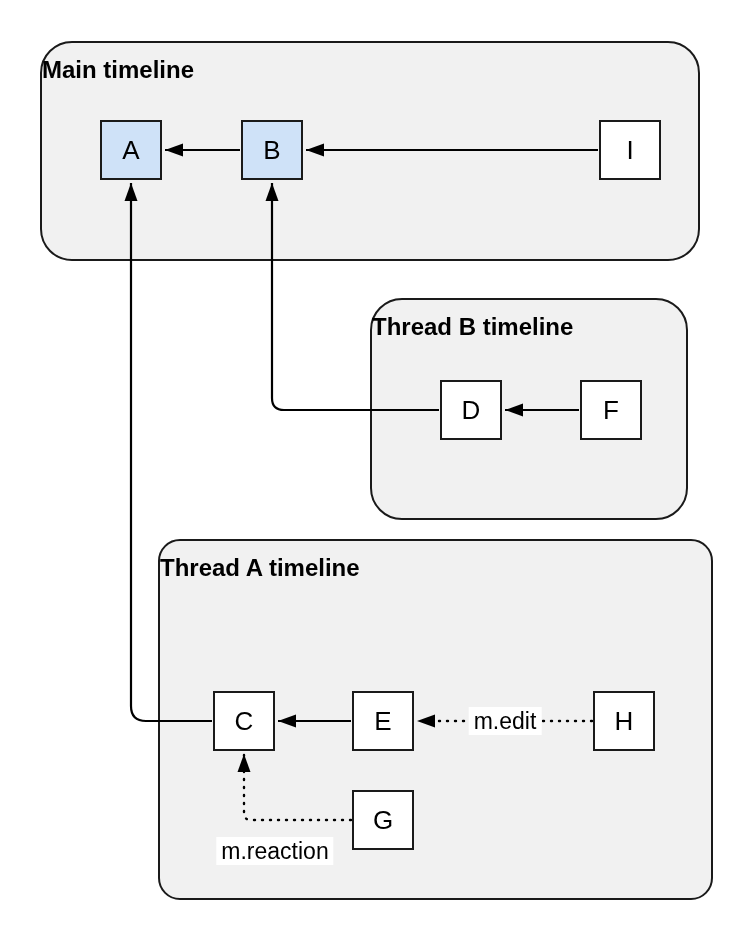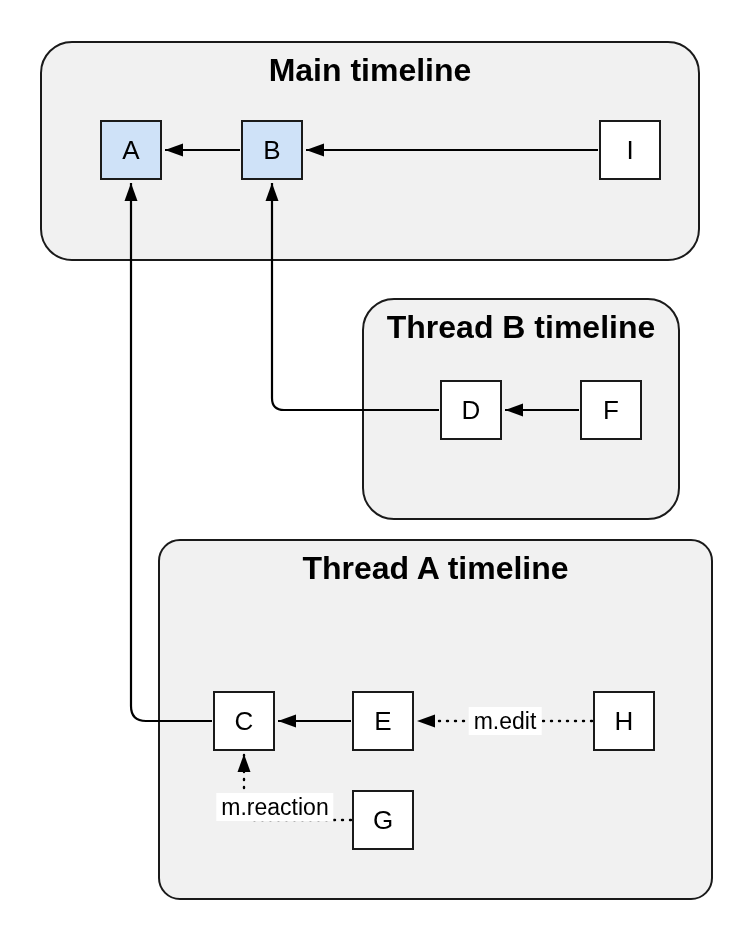--- a/index.html
+++ b/index.html
@@ -17,27 +17,26 @@
   }
   .group {
     position: absolute;
     box-sizing: border-box;
     background: var(--group-fill, #f1f1f1);
     border: 2px solid var(--group-border, #1a1a1a);
     border-radius: 32px;
     z-index: 1;
   }
   #group-main     { left: 40px;  top: 41px;  width: 660px; height: 220px; }
-  #group-thread-b { left: 362px; top: 298px; width: 318px; height: 222px; }
+  #group-thread-b { left: 370px; top: 298px; width: 318px; height: 222px; }
   #group-thread-a { left: 158px; top: 539px; width: 555px; height: 361px; border-radius: 22px; }
   .group-title {
     margin-top: 13px;
-    text-align: center;
     font-weight: bold;
-    font-size: 32px;
+    font-size: 24px;
     line-height: 28px;
     color: #000000;
   }
   svg.edge-layer {
     position: absolute;
     left: 0; top: 0;
     z-index: 3;
     pointer-events: none;
   }
   .edge-line {
@@ -80,21 +79,21 @@
     transform: translate(-50%, -50%);
     background: var(--label-bg, #ffffff);
     padding: 1px 5px;
     font-size: 23px;
     line-height: 26px;
     color: #000000;
     white-space: nowrap;
     z-index: 5;
   }
   #label-medit     { left: 505px; top: 721px; }
-  #label-mreaction { left: 275px; top: 807px; text-align: right; }
+  #label-mreaction { left: 275px; top: 851px; text-align: right; }
 </style>
 </head>
 <body>
 
 <div class="canvas">
 
   <div class="group" id="group-main">
     <div class="group-title">Main timeline</div>
   </div>
   <div class="group" id="group-thread-b">

